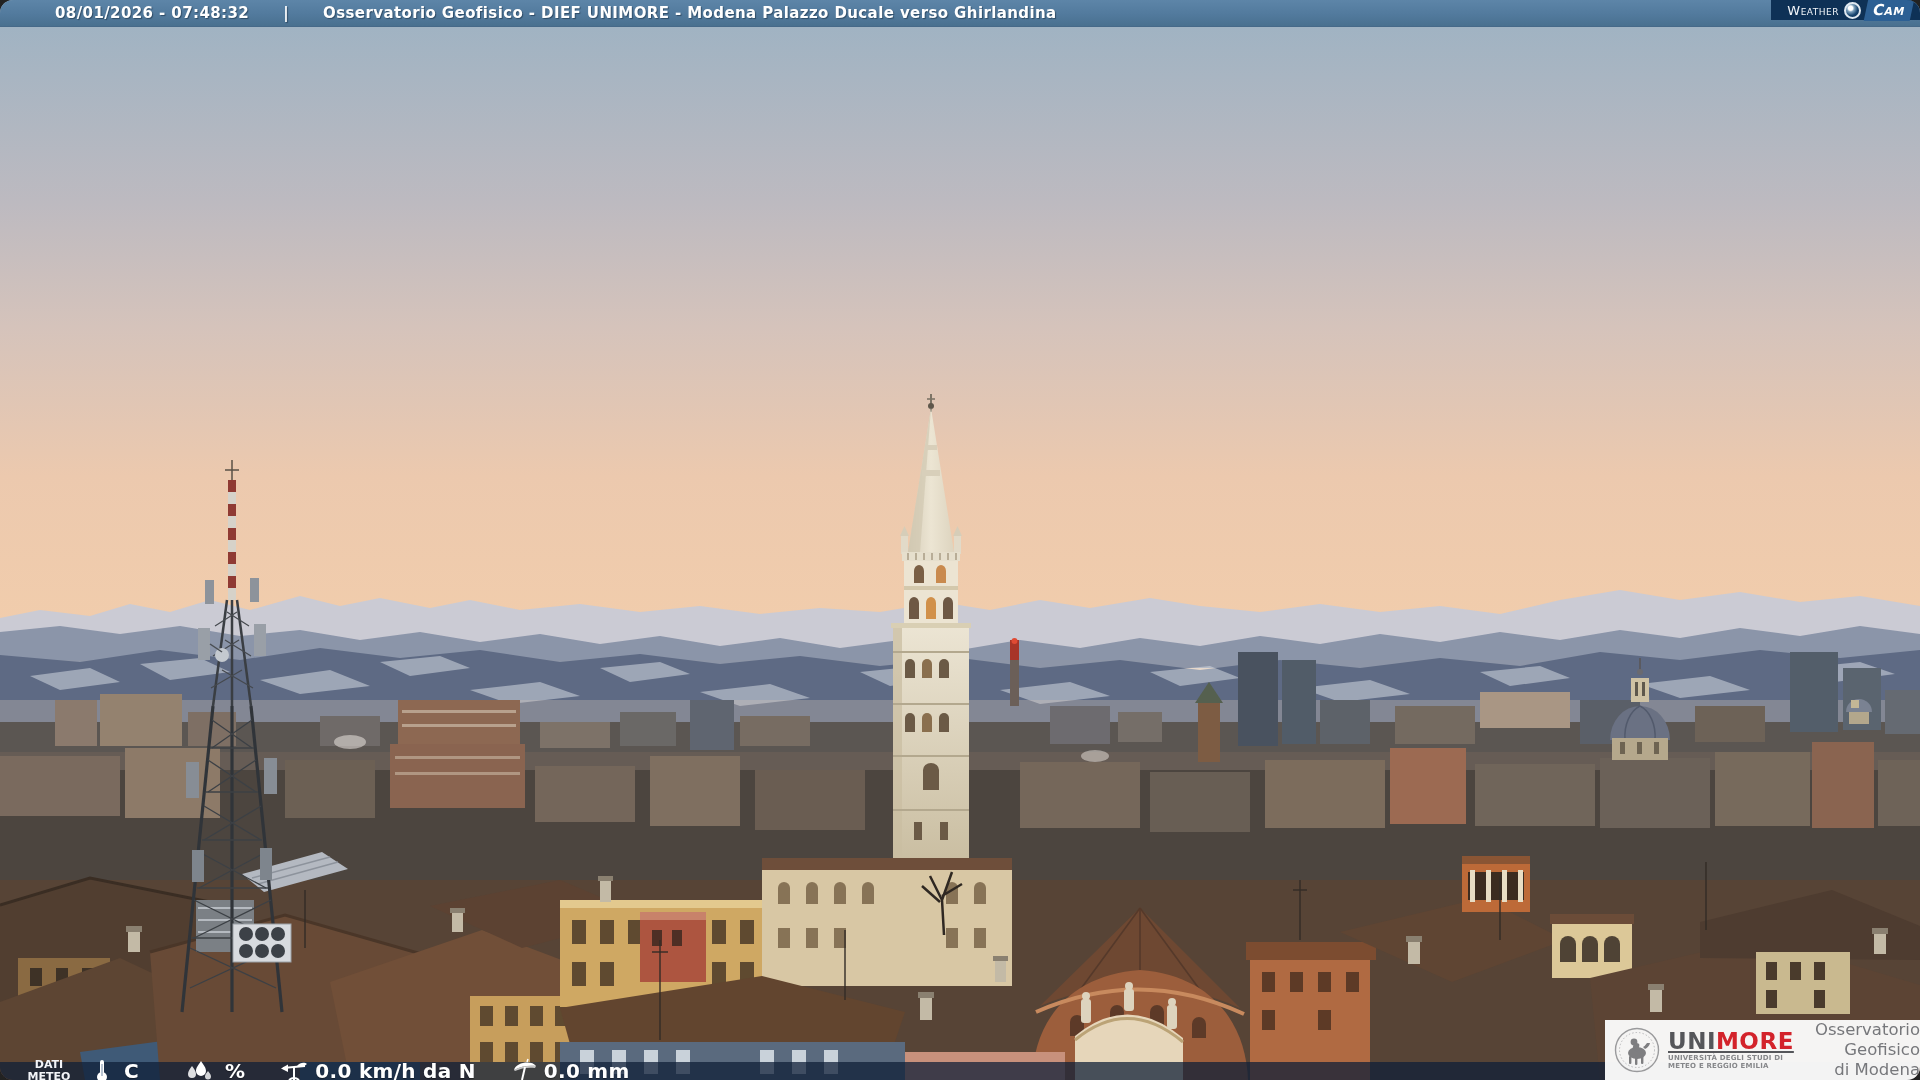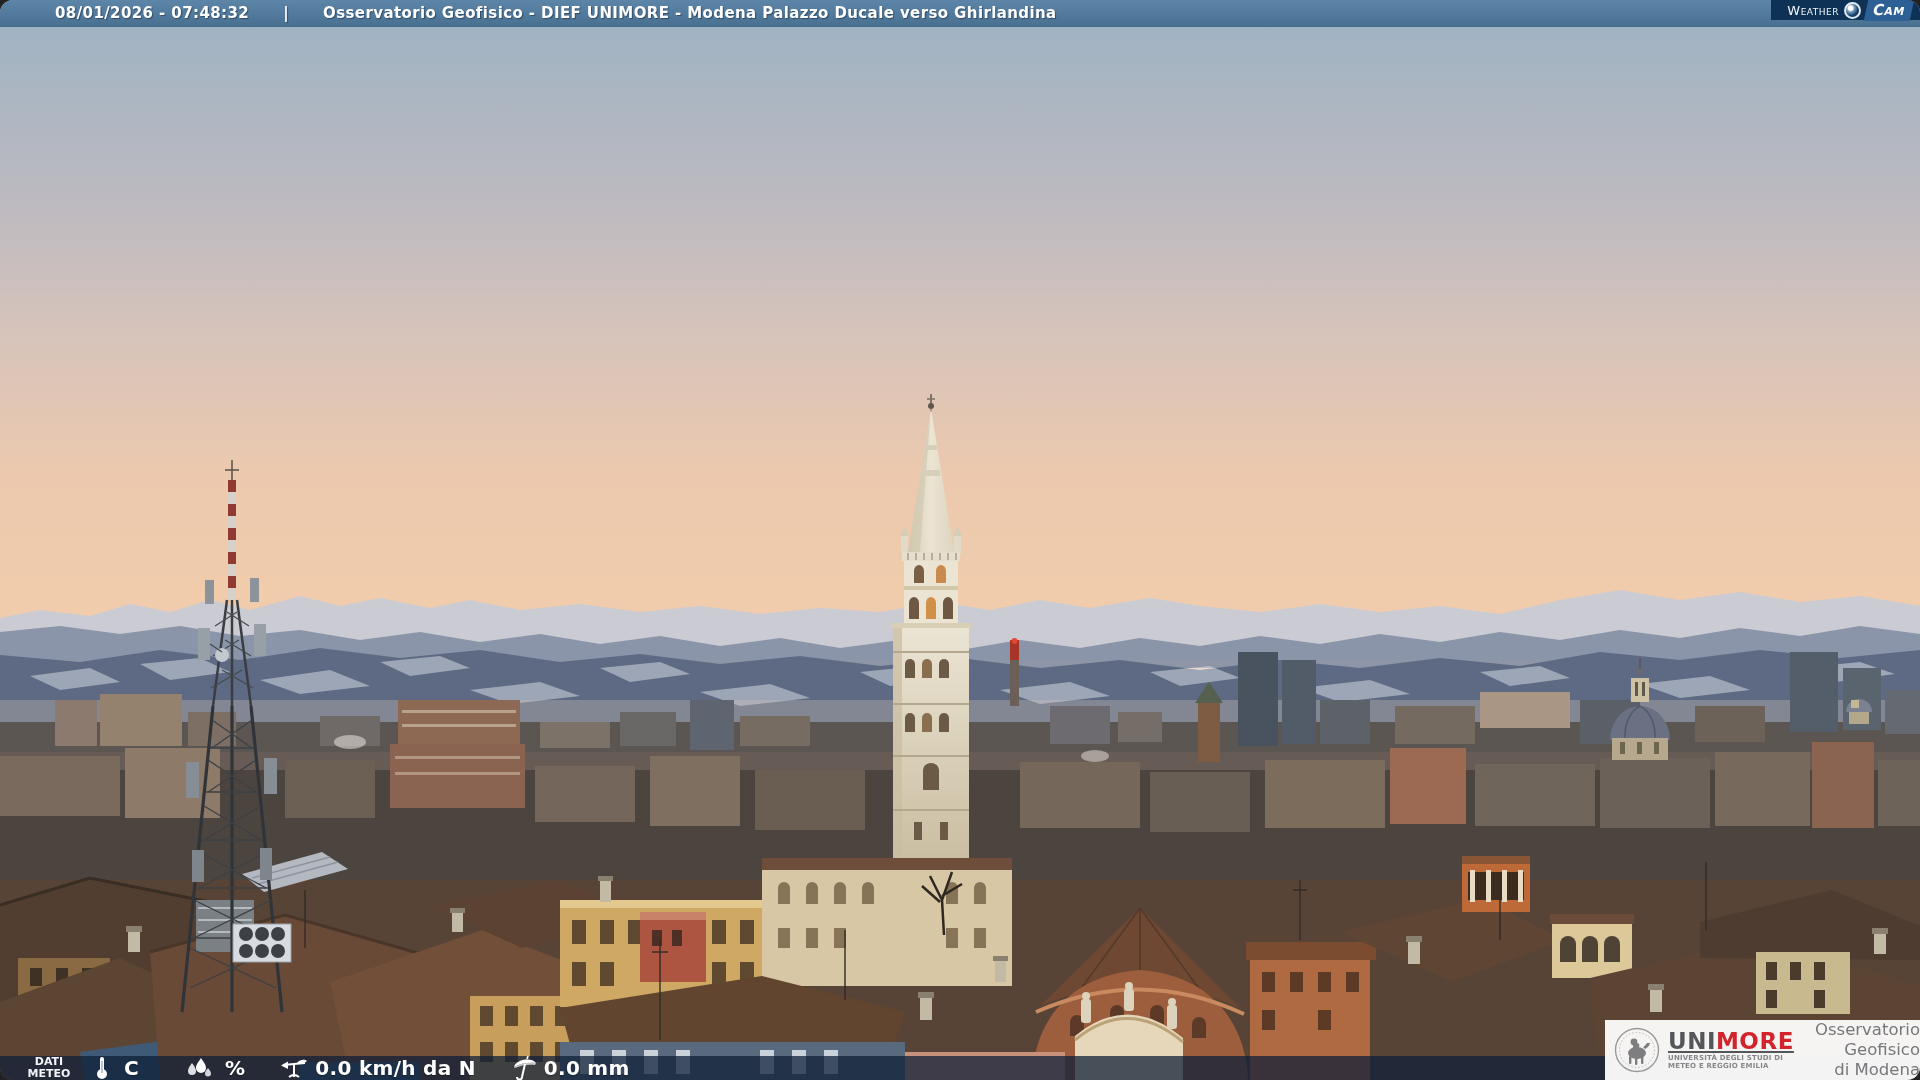--- a/index.html
+++ b/index.html
@@ -39,21 +39,21 @@
     border:2px solid #dfe8f0;box-sizing:content-box;
   }
   .wc-cam{
     background:#2d6094;transform:skewX(-12deg);
     padding:2px 7px;margin-left:2px;
     font-size:15px;font-weight:bold;color:#fff;font-variant:small-caps;letter-spacing:.5px;
   }
 
   
   .meteo-bar{
-    position:absolute;left:0;right:4px;bottom:0;height:24px;
+    position:absolute;left:0;right:4px;bottom:0;height:18px;
     background:rgba(15,31,55,0.74);
     display:flex;align-items:center;
     color:#fff;z-index:4;
   }
   .mb-label{
     margin-left:20px;width:58px;text-align:center;
     font-size:11px;line-height:12px;font-weight:bold;color:#f2f4f8;
   }
   .mb-item{display:flex;align-items:center;}
   .mb-item svg{display:block;}

